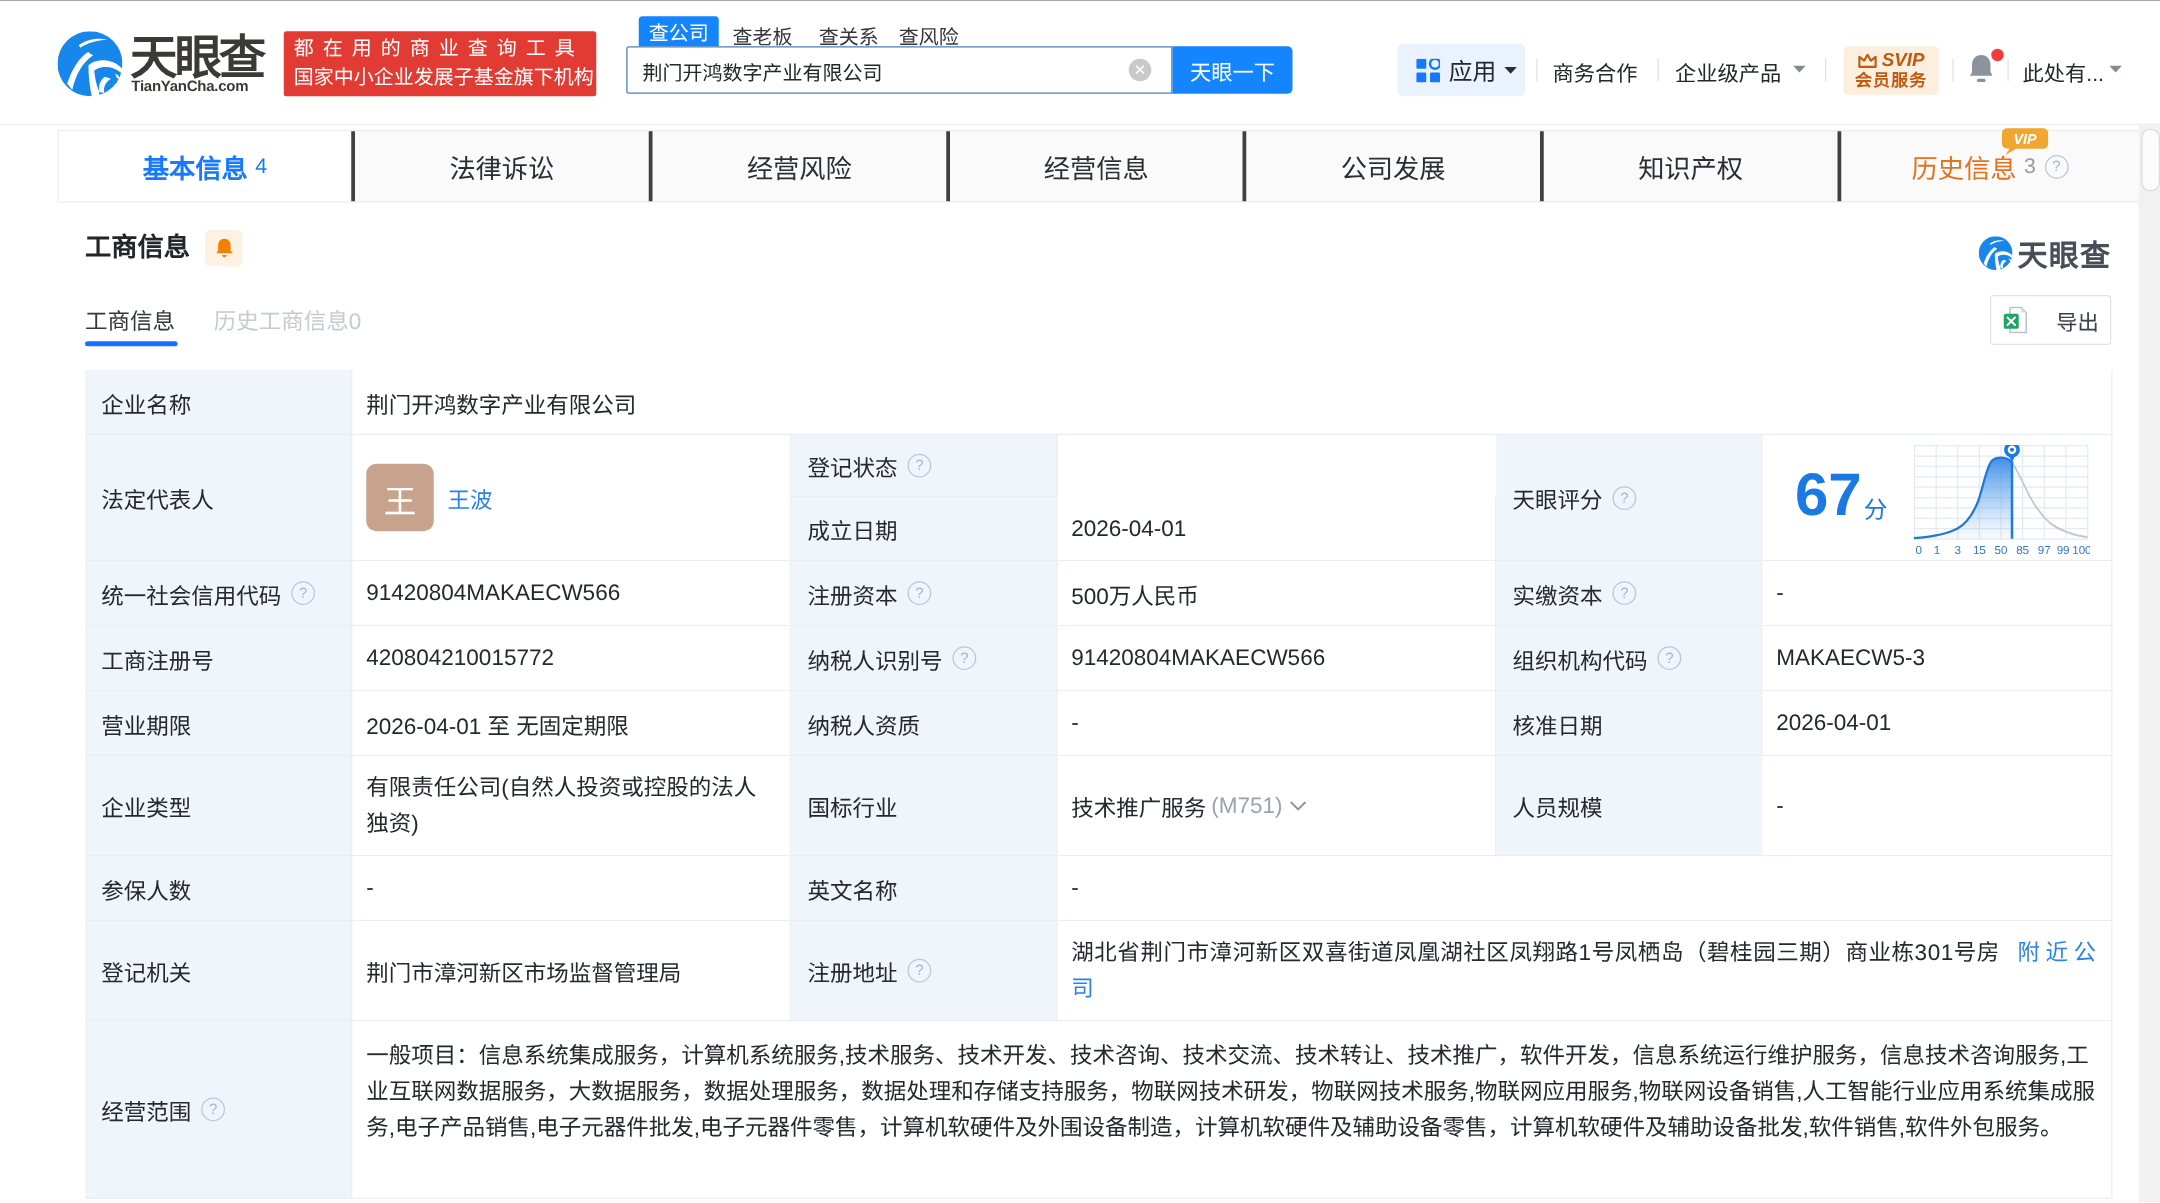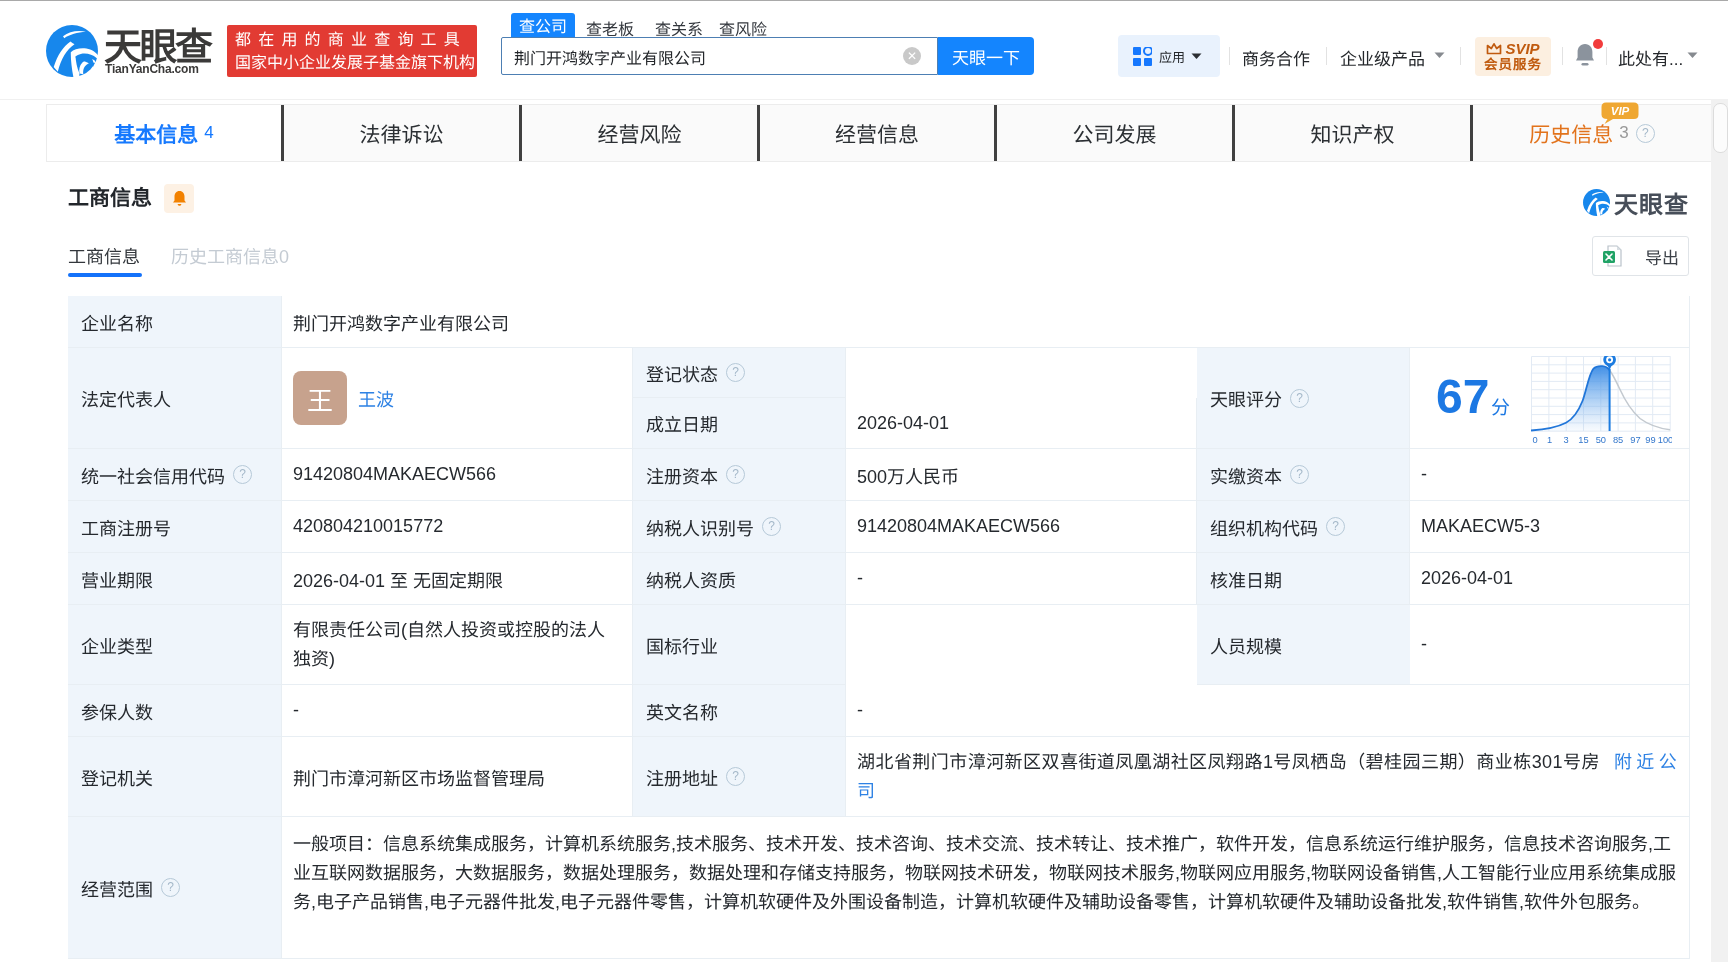--- a/index.html
+++ b/index.html
@@ -77,21 +77,21 @@
   <div class="abs" style="left:903px;top:46px;width:18px;height:18px;border-radius:50%;background:#c9c9c9;color:#fff;font-size:12px;display:flex;align-items:center;justify-content:center;">✕</div>
   <div class="abs" style="left:938px;top:36px;width:96px;height:38px;background:#1485fe;border-radius:0 4px 4px 0;color:#fff;font-size:17px;display:flex;align-items:center;justify-content:center;">天眼一下</div>
 
   <div class="abs" style="left:1118px;top:34px;width:102px;height:42px;background:#e9f2fd;border-radius:4px;display:flex;align-items:center;">
     <svg style="margin-left:15px" width="19" height="19" viewBox="0 0 19 19">
       <rect x="0" y="0" width="8" height="8" rx="1" fill="#1678fe"></rect>
       <circle cx="15" cy="4" r="4" fill="none" stroke="#1678fe" stroke-width="2"></circle>
       <rect x="0" y="11" width="8" height="8" rx="1" fill="#1678fe"></rect>
       <rect x="11" y="11" width="8" height="8" rx="1" fill="#1678fe"></rect>
     </svg>
-    <span style="margin-left:7px;font-size:13px;color:#24272b;">应用</span>
+    <span style="margin-left:7px;font-size:19px;color:#24272b;">应用</span>
     <svg style="margin-left:6px" width="11" height="7" viewBox="0 0 11 7">
           <path d="M0.5 0.5 L5.5 6 L10.5 0.5 Z" fill="#2b2f33"></path>
         </svg>
   </div>
   <div class="abs" style="left:1229px;top:46px;width:1px;height:18px;background:#e2e2e2;"></div>
   <div class="abs" style="left:1242px;top:44px;font-size:17px;color:#24272b;">商务合作</div>
   <div class="abs" style="left:1326px;top:46px;width:1px;height:18px;background:#e2e2e2;"></div>
   <div class="abs" style="left:1340px;top:44px;font-size:17px;color:#24272b;">企业级产品</div>
   <svg class="abs" style="left:1434px;top:51px" width="11" height="7" viewBox="0 0 11 7">
         <path d="M0.5 0.5 L5.5 6 L10.5 0.5 Z" fill="#868a8f"></path>
@@ -232,20 +232,23 @@
 <div class="cell lab" style="left:68px;top:553px;width:214px;height:52px;">营业期限</div>
 <div class="cell val" style="left:282px;top:553px;width:351px;height:52px;">2026-04-01 至 无固定期限</div>
 <div class="cell lab" style="left:633px;top:553px;width:213px;height:52px;">纳税人资质</div>
 <div class="cell val" style="left:846px;top:553px;width:351px;height:52px;">-</div>
 <div class="cell lab" style="left:1197px;top:553px;width:213px;height:52px;">核准日期</div>
 <div class="cell val" style="left:1410px;top:553px;width:280px;height:52px;">2026-04-01</div>
 
 <div class="cell lab" style="left:68px;top:605px;width:214px;height:80px;">企业类型</div>
 <div class="cell valml" style="left:282px;top:605px;width:351px;height:80px;padding-top:11px;padding-right:20px;line-height:29px;">有限责任公司(自然人投资或控股的法人独资)</div>
 <div class="cell lab" style="left:633px;top:605px;width:213px;height:80px;">国标行业</div>
+<div class="cell val" style="left:846px;top:605px;width:351px;height:80px;">技术推广服务<span class="gray" style="margin-left:4px;">(M751)</span><svg style="margin-left:6px" width="13" height="8" viewBox="0 0 13 8">
+        <path d="M1 1 L6.5 6.5 L12 1" fill="none" stroke="#8a959e" stroke-width="1.6" stroke-linecap="round"></path>
+      </svg></div>
 <div class="cell lab" style="left:1197px;top:605px;width:237px;height:80px;">人员规模</div>
 <div class="cell val" style="left:1410px;top:605px;width:280px;height:80px;">-</div>
 
 <div class="cell lab" style="left:68px;top:685px;width:214px;height:52px;">参保人数</div>
 <div class="cell val" style="left:282px;top:685px;width:351px;height:52px;">-</div>
 <div class="cell lab" style="left:633px;top:685px;width:213px;height:52px;">英文名称</div>
 <div class="cell val" style="left:846px;top:685px;width:844px;height:52px;">-</div>
 
 <div class="cell lab" style="left:68px;top:737px;width:214px;height:80px;">登记机关</div>
 <div class="cell val" style="left:282px;top:737px;width:351px;height:80px;">荆门市漳河新区市场监督管理局</div>

